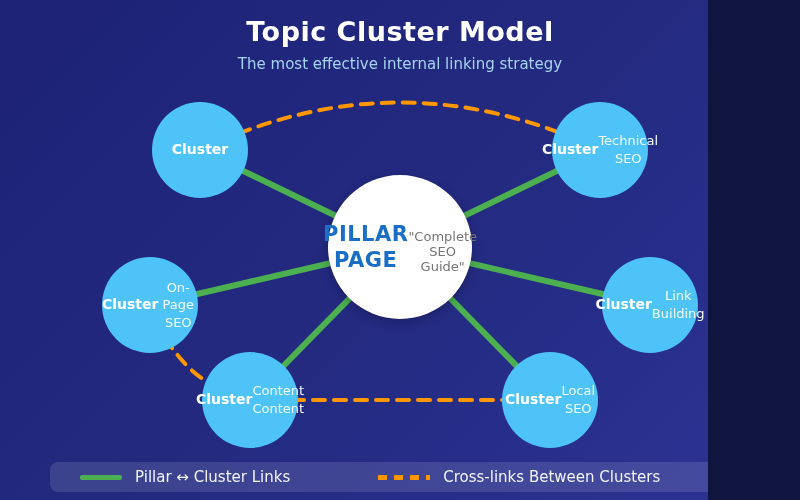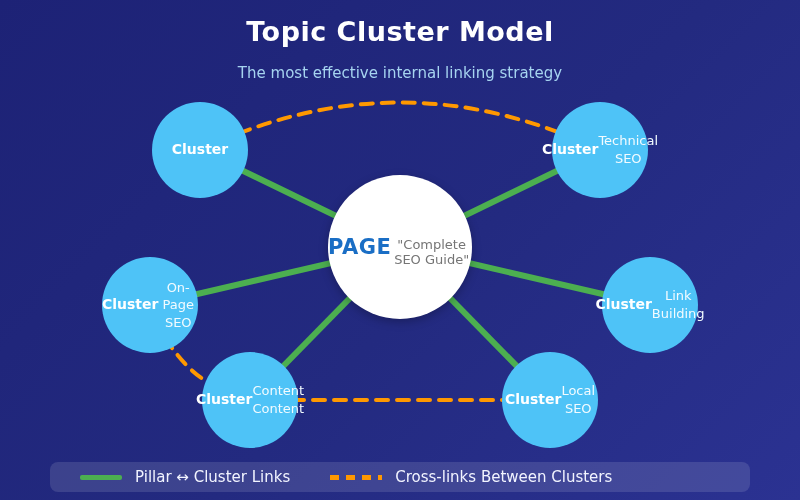--- a/index.html
+++ b/index.html
@@ -1,30 +1,30 @@
 <!DOCTYPE html>
 <html><head>
 <meta charset="utf-8">
 <style>
   html,body{margin:0;padding:0;background:#10153f;}
   .canvas{
     position:relative;
-    width:800px;height:500px;
+    width:708px;height:500px;
     overflow:hidden;
     background:linear-gradient(135deg,#1d2276 0%,#232a80 55%,#2b3292 100%);
     font-family:"DejaVu Sans","Liberation Sans",sans-serif;
   }
   
   .header{position:absolute;top:0;left:0;width:800px;text-align:center;}
   .title{
     margin-top:16px;
     font-size:27px;font-weight:bold;color:#ffffff;letter-spacing:0.5px;
   }
   .subtitle{
-    margin-top:17px;
+    margin-top:8px;
     font-size:15px;color:#a6d4f0;
   }
   
   svg.connectors{position:absolute;top:0;left:0;}
   .pillar-link{stroke:#4caf50;stroke-width:6;fill:none;}
   .cross-link{stroke:#ff9800;stroke-width:4;fill:none;stroke-dasharray:12 9;stroke-linecap:round;}
   
   .node{position:absolute;border-radius:50%;display:flex;flex-direction:row;
         align-items:center;justify-content:center;text-align:center;}
   .pillar{
@@ -42,21 +42,21 @@
   .c0{left:152px;top:102px;}
   .c1{left:552px;top:102px;}
   .c2{left:102px;top:257px;}
   .c3{left:602px;top:257px;}
   .c4{left:202px;top:352px;}
   .c5{left:502px;top:352px;}
   
   .legend{
     position:absolute;left:50px;top:462px;width:700px;height:30px;
     background:rgba(255,255,255,0.12);border-radius:8px;
-    display:flex;align-items:center;gap:40px;
+    display:flex;align-items:center;gap:88px;
     padding-left:30px;box-sizing:border-box;
   }
   .legend-item{display:flex;align-items:center;gap:13px;}
   .legend-label{font-size:15px;color:#f2f4ff;}
   .swatch-solid{width:42px;height:5px;background:#4caf50;border-radius:2px;}
   .swatch-dashed{width:52px;height:5px;
     background:repeating-linear-gradient(90deg,#ff9800 0 9px,transparent 9px 16px);}
 </style>
 </head>
 <body>
@@ -77,20 +77,21 @@
     <line class="pillar-link" x1="400" y1="247" x2="250" y2="400"></line>
     <line class="pillar-link" x1="400" y1="247" x2="550" y2="400"></line>
 
     <path class="cross-link" d="M 200 150 Q 400 55 600 150"></path>
     <path class="cross-link" d="M 165 338 Q 212 408 252 378"></path>
     <path class="cross-link" d="M 250 400 L 550 400"></path>
   </svg>
 
   <div class="node pillar">
     <div class="pillar-title">
+      <div>PILLAR</div>
       <div>PAGE</div>
     </div>
     <div class="pillar-sub">"Complete SEO Guide"</div>
   </div>
 
   <div class="node cluster c0">
     <div class="cluster-label">Cluster</div>
   </div>
 
   <div class="node cluster c1">

